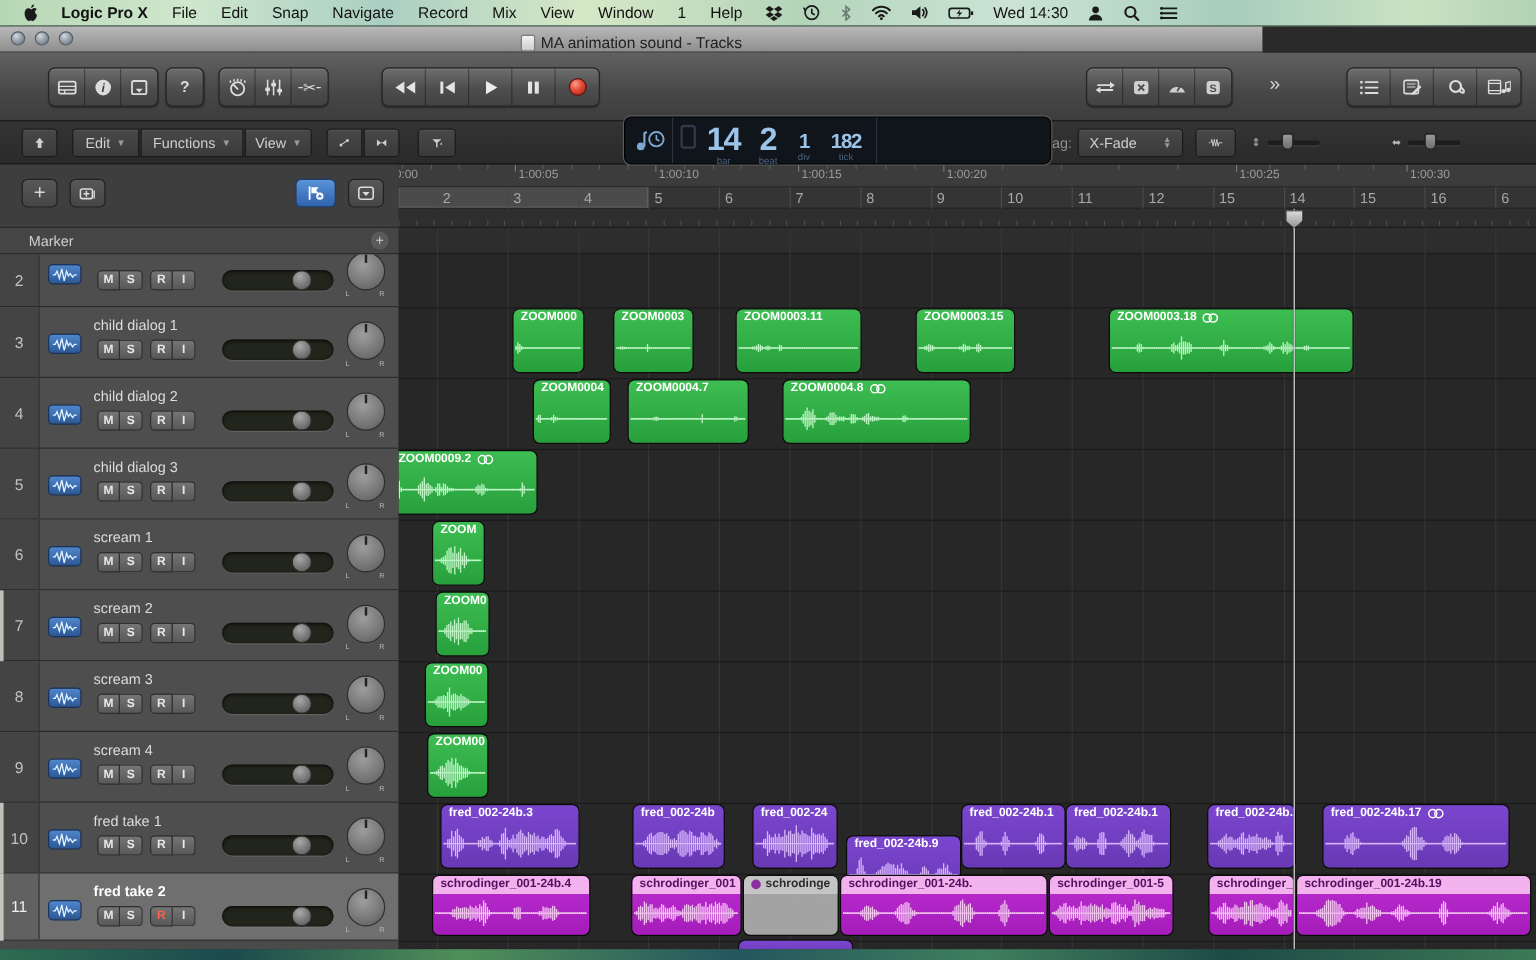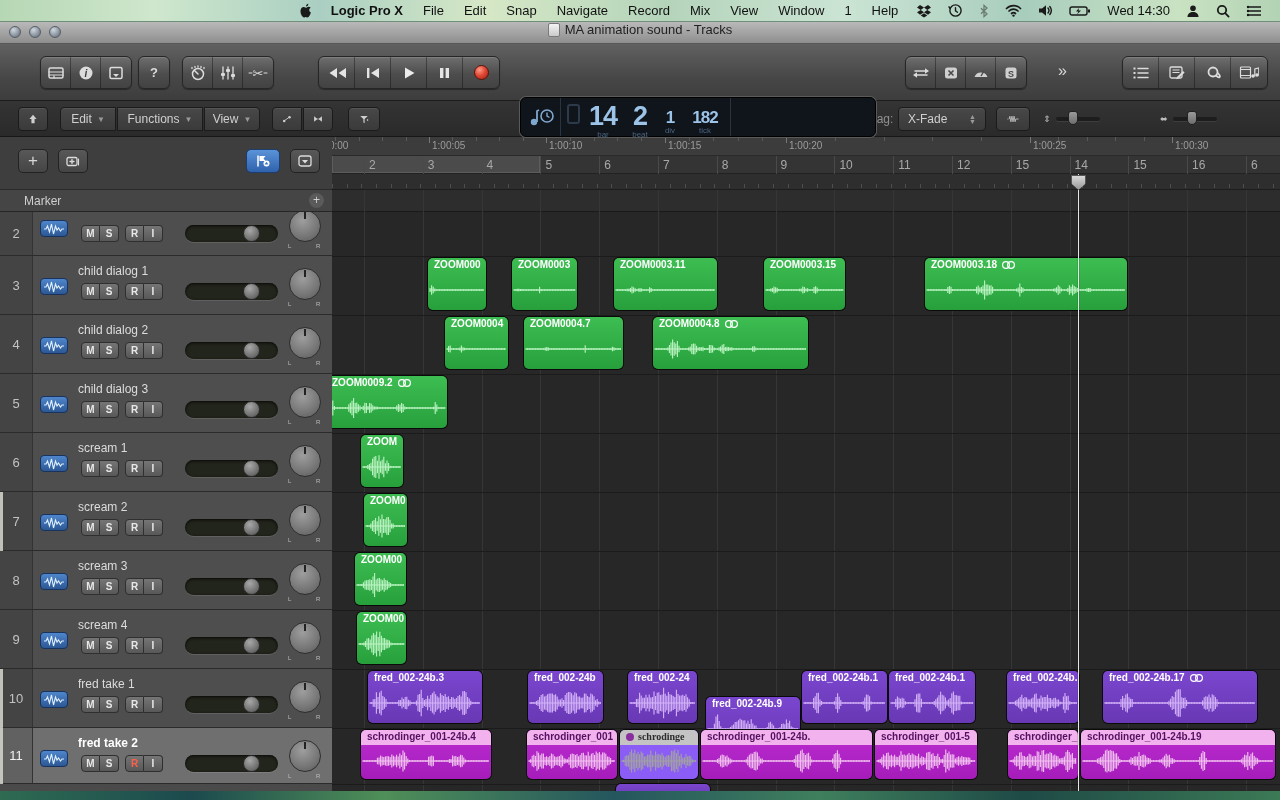--- a/index.html
+++ b/index.html
@@ -3,33 +3,33 @@
 <meta charset="utf-8">
 <style>
   * { margin:0; padding:0; box-sizing:border-box; }
   html,body { width:1280px; height:800px; overflow:hidden; background:#222; }
   body { font-family:"Liberation Sans","DejaVu Sans",sans-serif; }
   .screen { position:relative; width:1280px; height:800px; overflow:hidden; background:#2a2a2a; }
 
   
   .menubar { position:absolute; left:0; top:0; width:1280px; height:22px;
     background:linear-gradient(90deg,#b6d7b4,#cfe7cd 12%,#aacfc2 25%,#d6e8c6 38%,#b4d4ba 52%,#cbe4d4 66%,#a8cdbd 80%,#c9e2c2 92%,#b2d3b4);
-    display:flex; align-items:center; justify-content:flex-end; padding:0 10px;
+    display:flex; align-items:center; justify-content:flex-start; padding:0 10px;
     border-bottom:1px solid #6f8f7a; z-index:60; }
   .mb-left,.mb-right { display:flex; align-items:center; height:22px; }
   .mb-item { font-size:13px; color:#111; padding:0 10px; line-height:22px; }
   .mb-item.app { font-weight:bold; }
   .mb-icon { display:flex; align-items:center; padding:0 8px; }
   .mb-icon svg { display:block; }
   .mb-clock { font-size:13px; color:#111; padding:0 8px; }
 
   
-  .titlebar { position:absolute; left:0; top:22px; width:1280px; height:22px;
+  .titlebar { position:absolute; left:0; top:22px; width:1052px; height:22px;
     background:linear-gradient(#b9b9b9,#8e8e8e); border-bottom:1px solid #585858;
-    display:flex; align-items:flex-start; z-index:55; }
+    display:flex; align-items:flex-end; z-index:55; }
   .tlights { position:absolute; left:9px; top:4px; display:flex; gap:8px; }
   .tlight { width:12px; height:12px; border-radius:50%;
     background:radial-gradient(circle at 35% 30%,#cfd6de,#8a939e 60%,#5f6770); border:1px solid #555e66; }
   .wintitle { margin:0 auto; display:flex; align-items:center; gap:5px; font-size:13px; color:#222; }
   .docicon { width:12px; height:14px; background:linear-gradient(#f4f4f4,#cacaca); border:1px solid #7a7a7a; border-radius:2px; }
 
   
   .toolbar { position:absolute; left:0; top:44px; width:1280px; height:57px;
     background:linear-gradient(#616161,#474747 60%,#3d3d3d); border-bottom:1px solid #1c1c1c; z-index:50; }
   .tb-group { position:absolute; top:12px; height:33px; display:flex; border-radius:6px;
@@ -127,21 +127,21 @@
   .region { position:absolute; border-radius:5px; overflow:hidden; box-shadow:0 0 0 1px #0a0a0a; }
   .region .rlabel { position:absolute; left:6px; top:1px; font-size:10px; font-weight:bold; white-space:nowrap;
     display:flex; align-items:center; gap:4px; }
   .region.green { background:linear-gradient(#3dbd52,#27a03c); }
   .region.green .rlabel { color:#fff; }
   .region.purple { background:linear-gradient(#7b46cf,#6838b4); }
   .region.purple .rlabel { color:#fff; }
   .region.magenta { background:linear-gradient(#bc2ed2,#a51cba); }
   .region.magenta .rhead { position:absolute; left:0; top:0; right:0; height:15px; background:#f2b2ee; }
   .region.magenta .rlabel { color:#55105f; }
-  .region.grey { background:#8b5cf6;font-family:Liberation Serif, serif; }
+  .region.grey { background:#a3a3a3; }
   .region.grey .rhead { position:absolute; left:0; top:0; right:0; height:15px; background:#c4c4c4; }
   .region.grey .rlabel { color:#2c2c2c; }
   .mutedot { width:8px; height:8px; border-radius:50%; background:#8a2f9e; display:inline-block; }
   .rwave { position:absolute; left:0; bottom:2px; }
 
   .playhead-line { position:absolute; top:37px; width:1px; background:#e6e6e6; z-index:30; box-shadow:0 0 1px #000; }
   .playhead-cap { position:absolute; top:38px; width:15px; height:15px; z-index:31;
     background:linear-gradient(#d9d9d9,#9a9a9a); border:1px solid #555;
     clip-path:polygon(0 0,100% 0,100% 55%,50% 100%,0 55%); }
 

